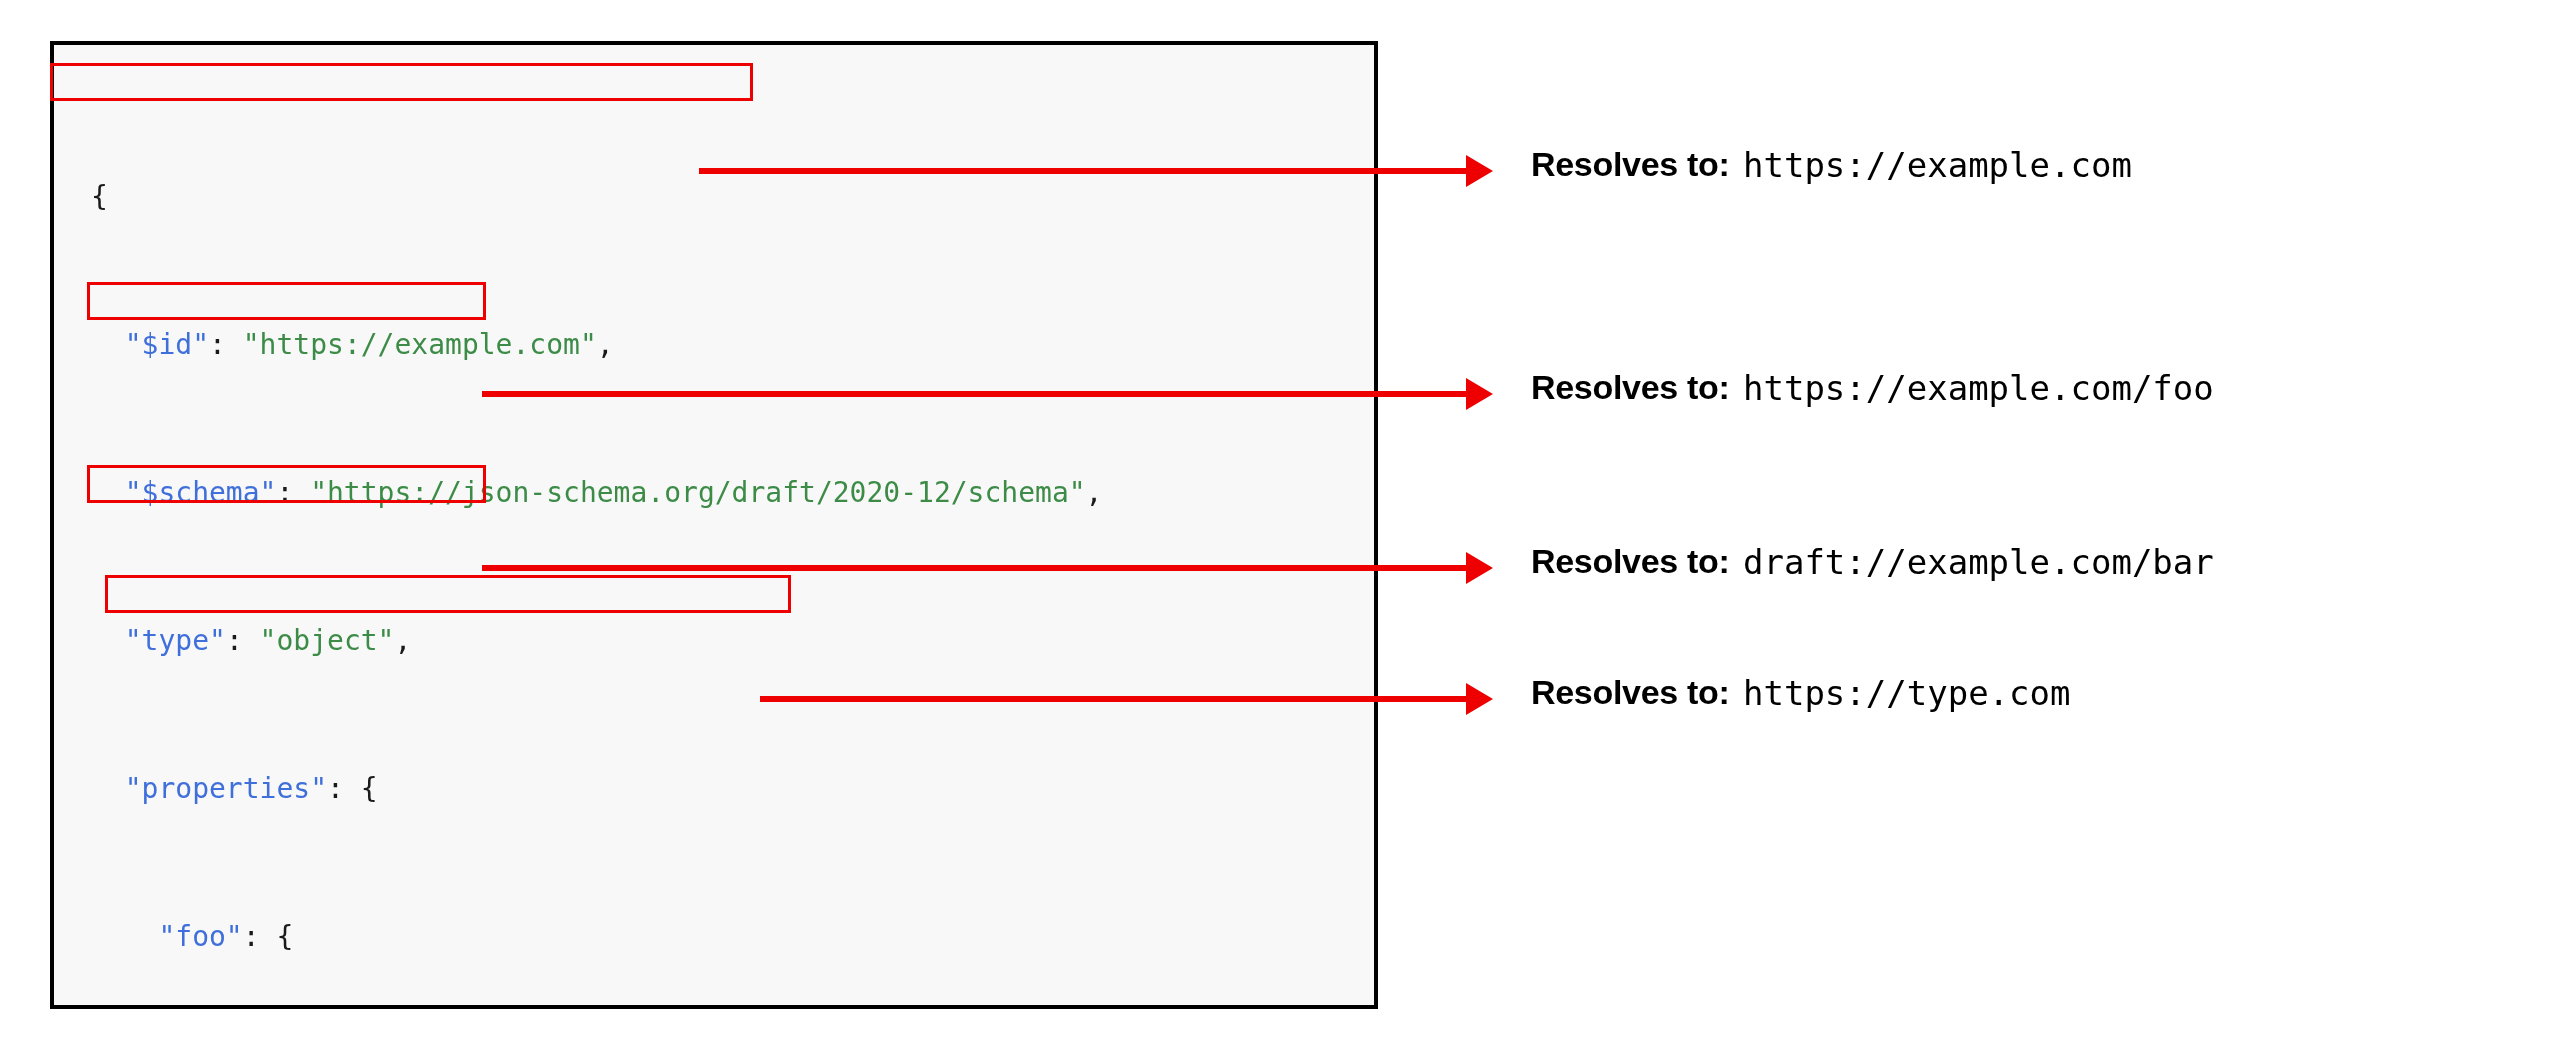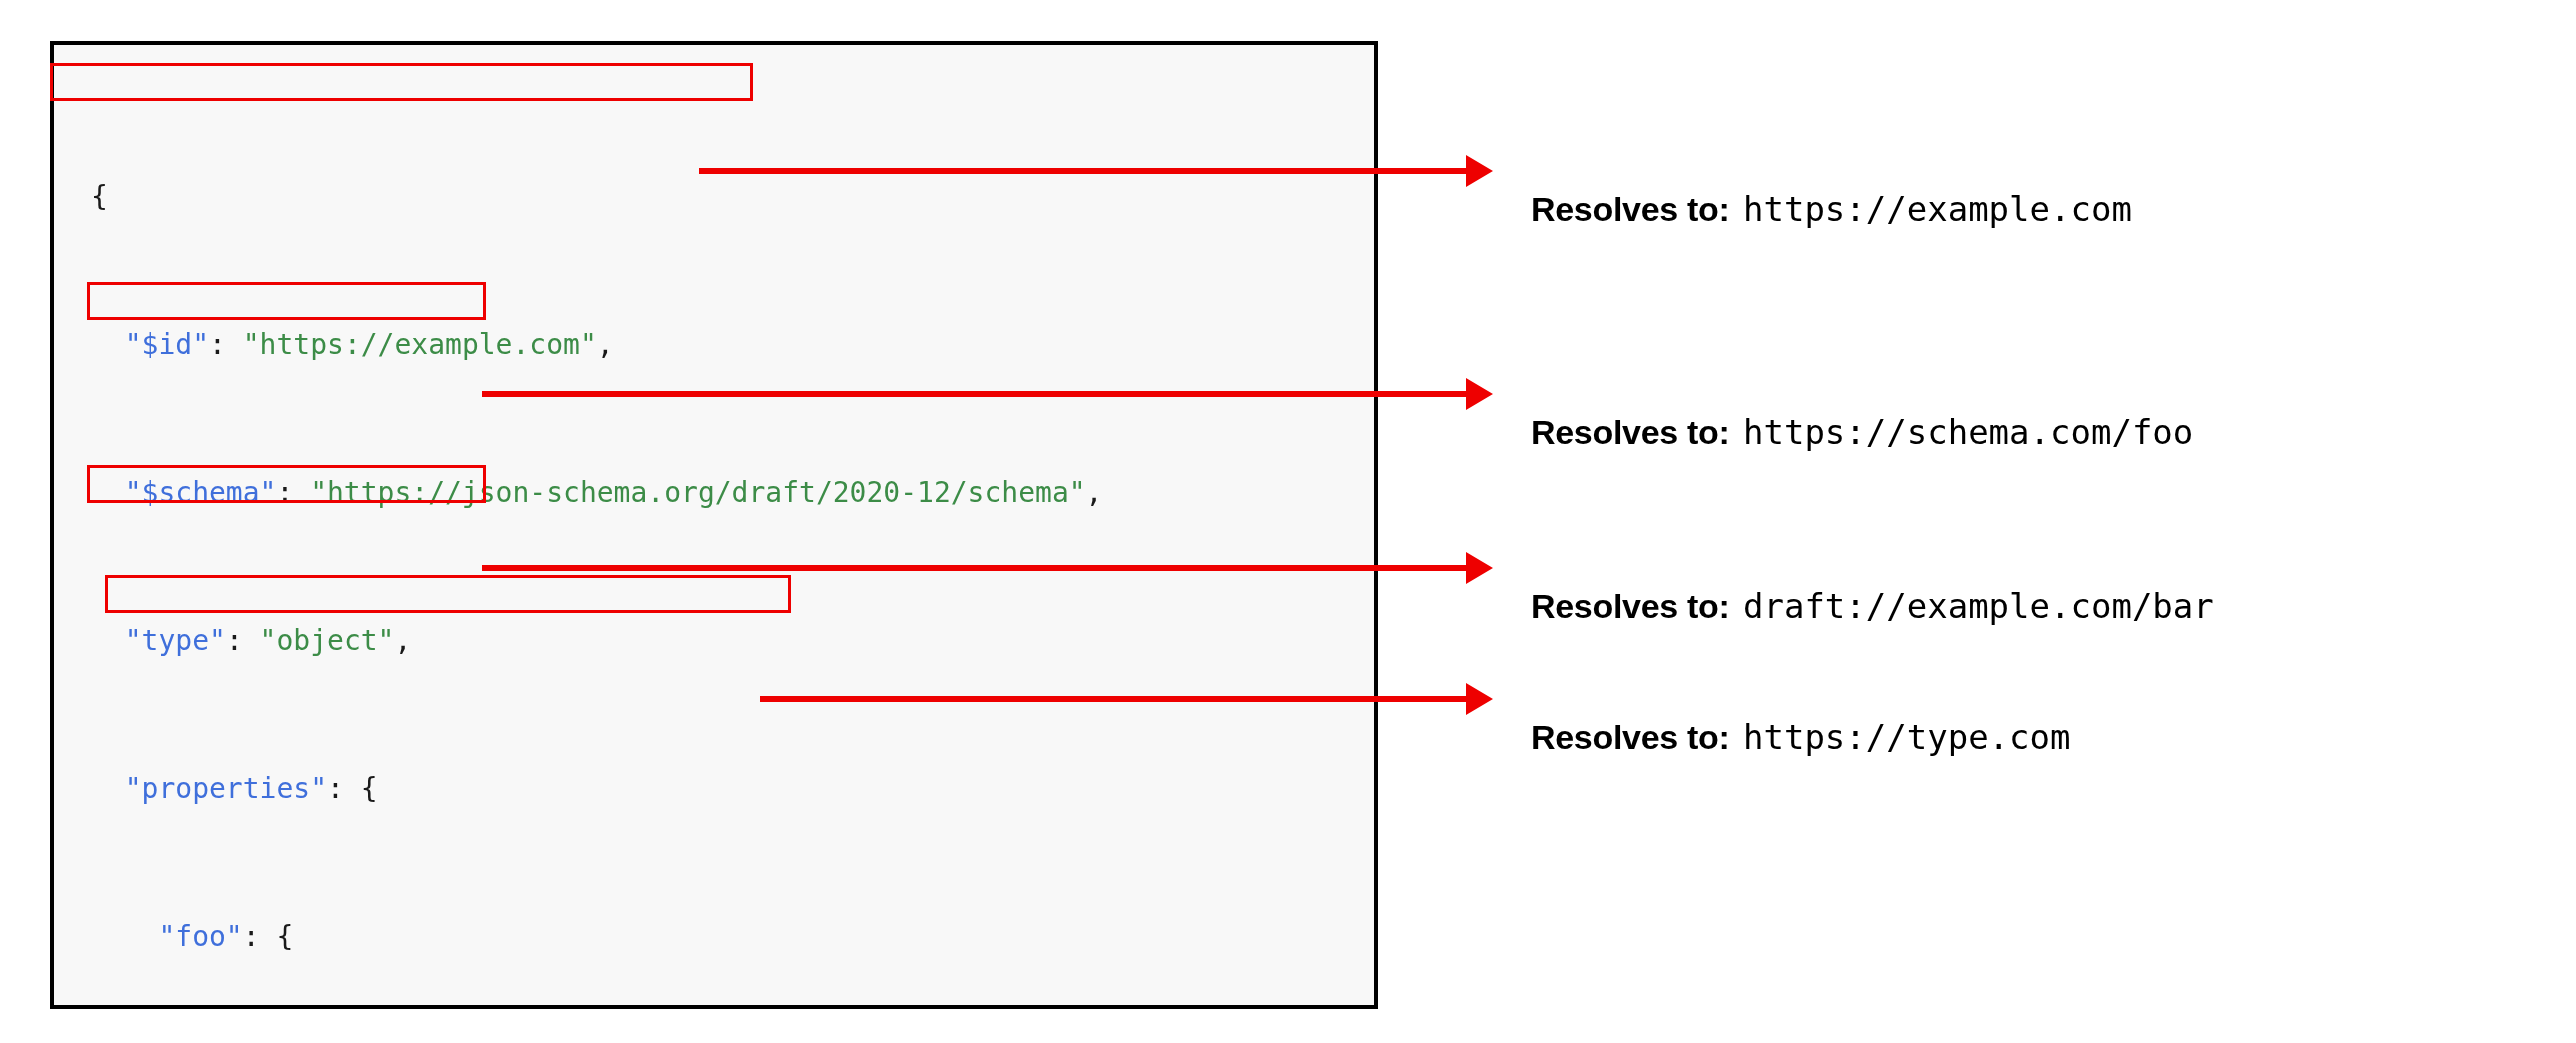--- a/index.html
+++ b/index.html
@@ -66,35 +66,34 @@
     border-top: 16px solid transparent;
     border-bottom: 16px solid transparent;
     border-left: 27px solid #ee0000;
   }
 
   
   .resolve-row {
     position: absolute;
     white-space: nowrap;
     display: flex;
-    align-items: flex-end;
+    align-items: flex-start;
   }
   .resolve-label {
     font-family: "Liberation Sans", sans-serif;
     font-weight: bold;
     font-size: 34px;
     color: #000000;
     letter-spacing: -0.3px;
   }
   .resolve-url {
     font-family: "DejaVu Sans Mono", "Liberation Mono", monospace;
     font-size: 34px;
     color: #000000;
     margin-left: 13.4px;
-    margin-top: 44px;
   }
 </style>
 </head>
 <body>
 
 <div id="code-panel">
 
   <div id="code-listing">
 
     <div class="ln"><span class="p">{</span></div>
@@ -156,21 +155,21 @@
 <div class="arrow-line" style="left:760px; top:696px; width:707px;"></div>
 <div class="arrow-head" style="left:1466px; top:683px;"></div>
 
 <div class="resolve-row" style="left:1531px; top:145px;">
   <span class="resolve-label">Resolves to:</span>
   <span class="resolve-url">https://example.com</span>
 </div>
 
 <div class="resolve-row" style="left:1531px; top:368px;">
   <span class="resolve-label">Resolves to:</span>
-  <span class="resolve-url">https://schema.com/foo</span>
+  <span class="resolve-url">https://example.com/foo</span>
 </div>
 
 <div class="resolve-row" style="left:1531px; top:542px;">
   <span class="resolve-label">Resolves to:</span>
   <span class="resolve-url">draft://example.com/bar</span>
 </div>
 
 <div class="resolve-row" style="left:1531px; top:673px;">
   <span class="resolve-label">Resolves to:</span>
   <span class="resolve-url">https://type.com</span>

